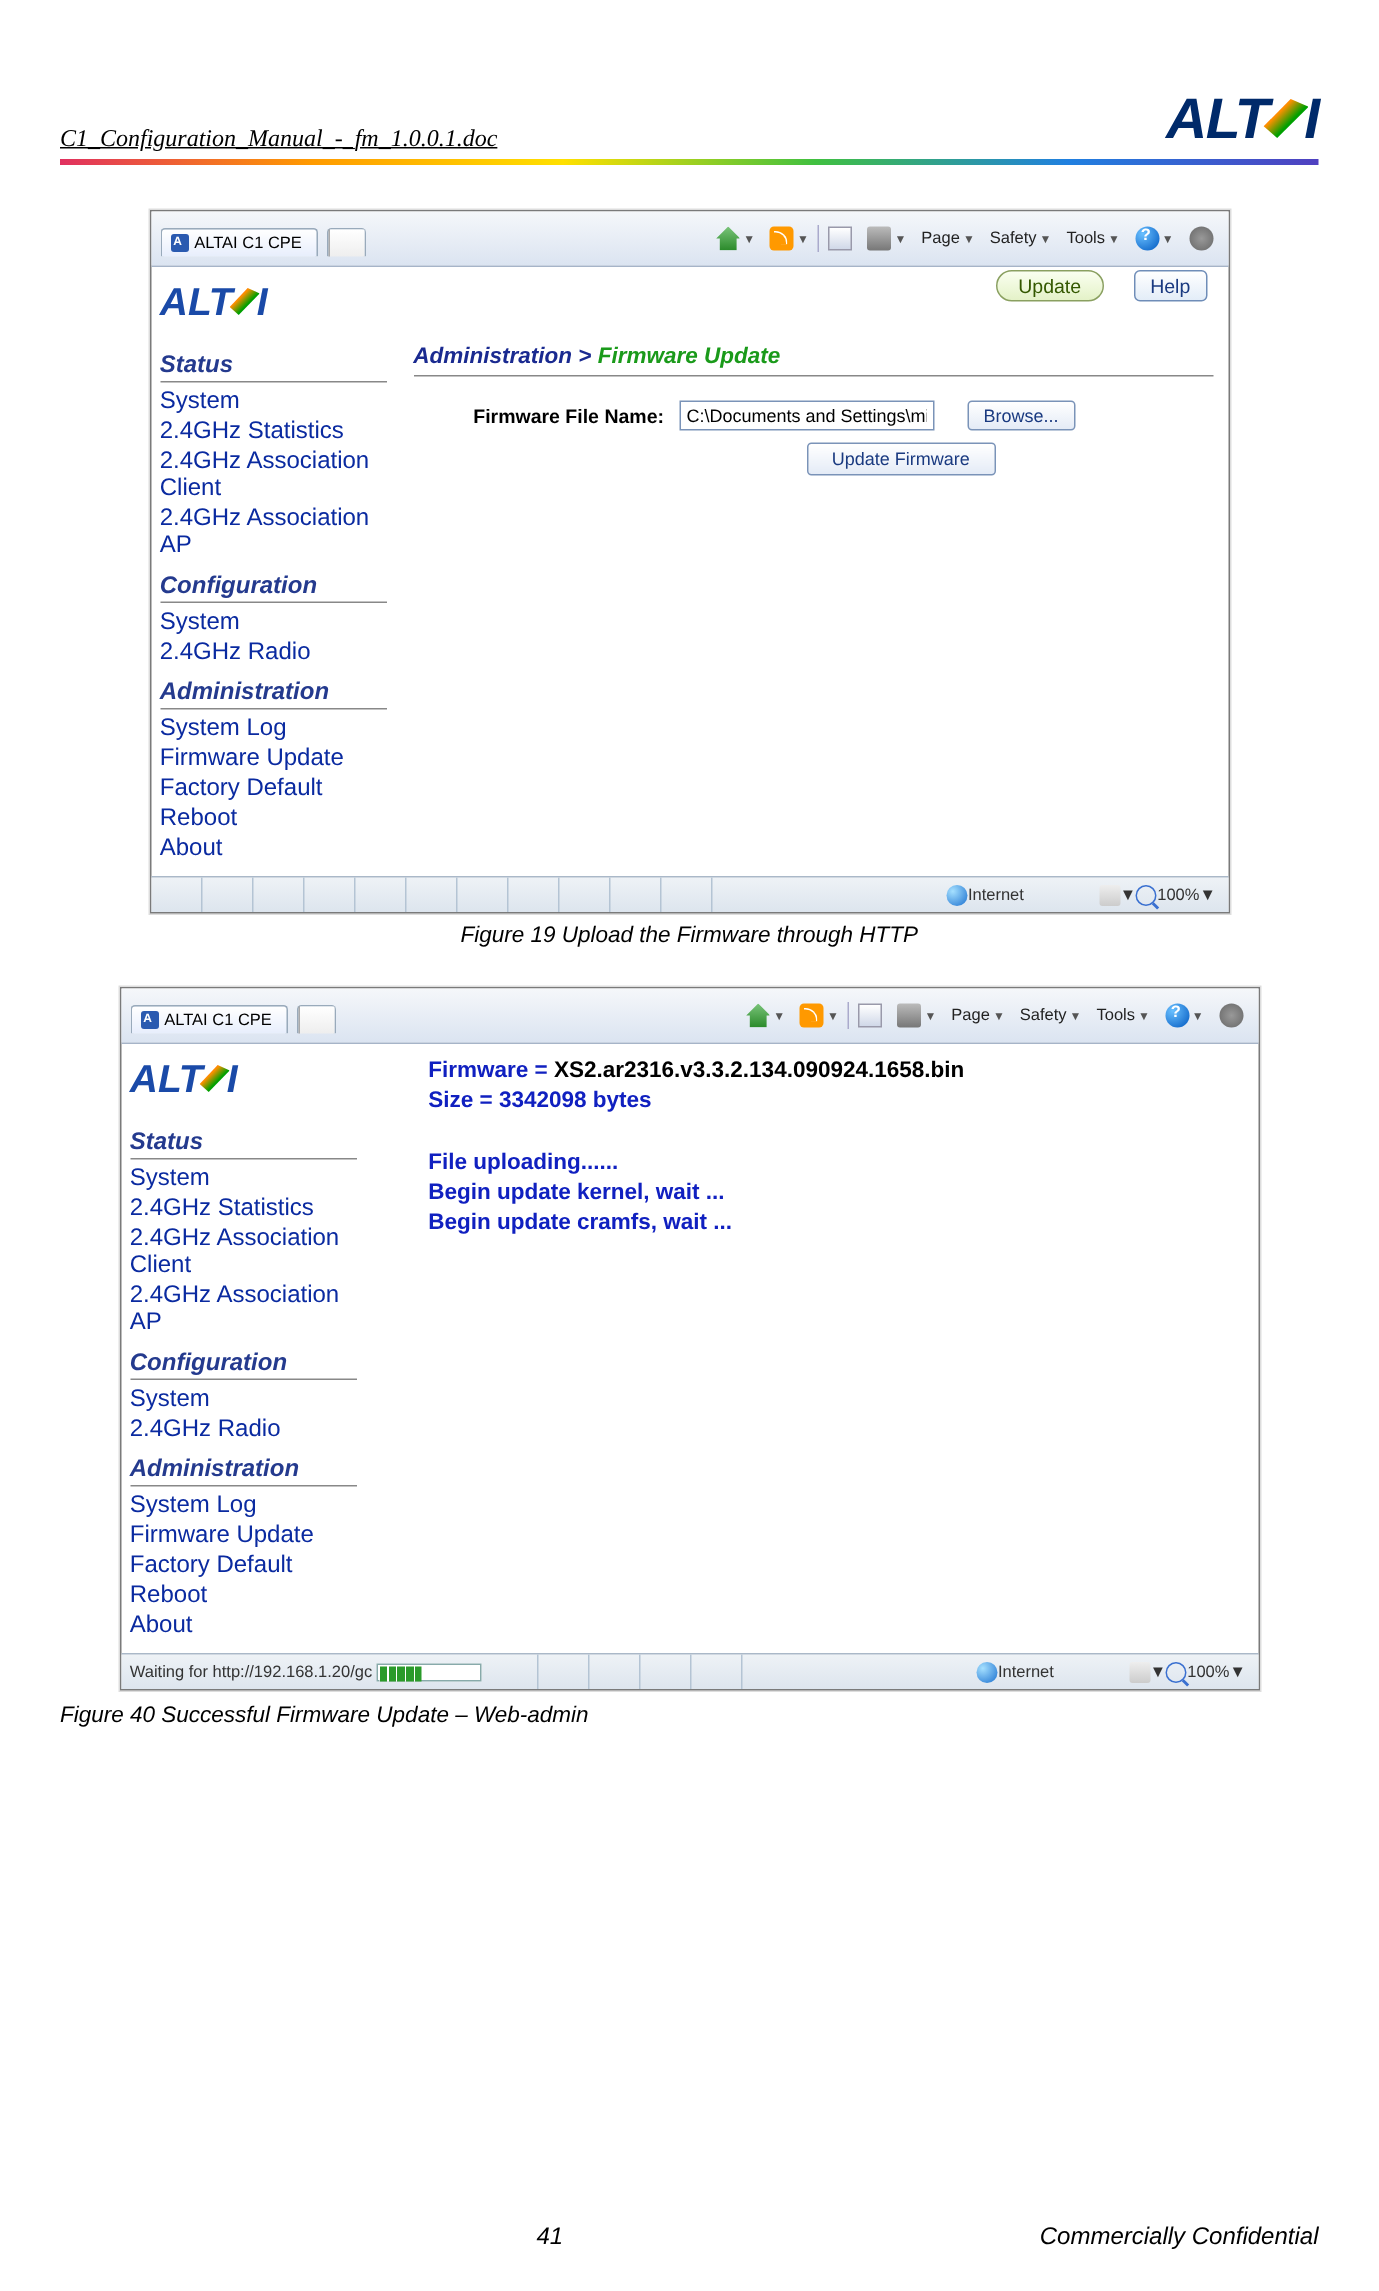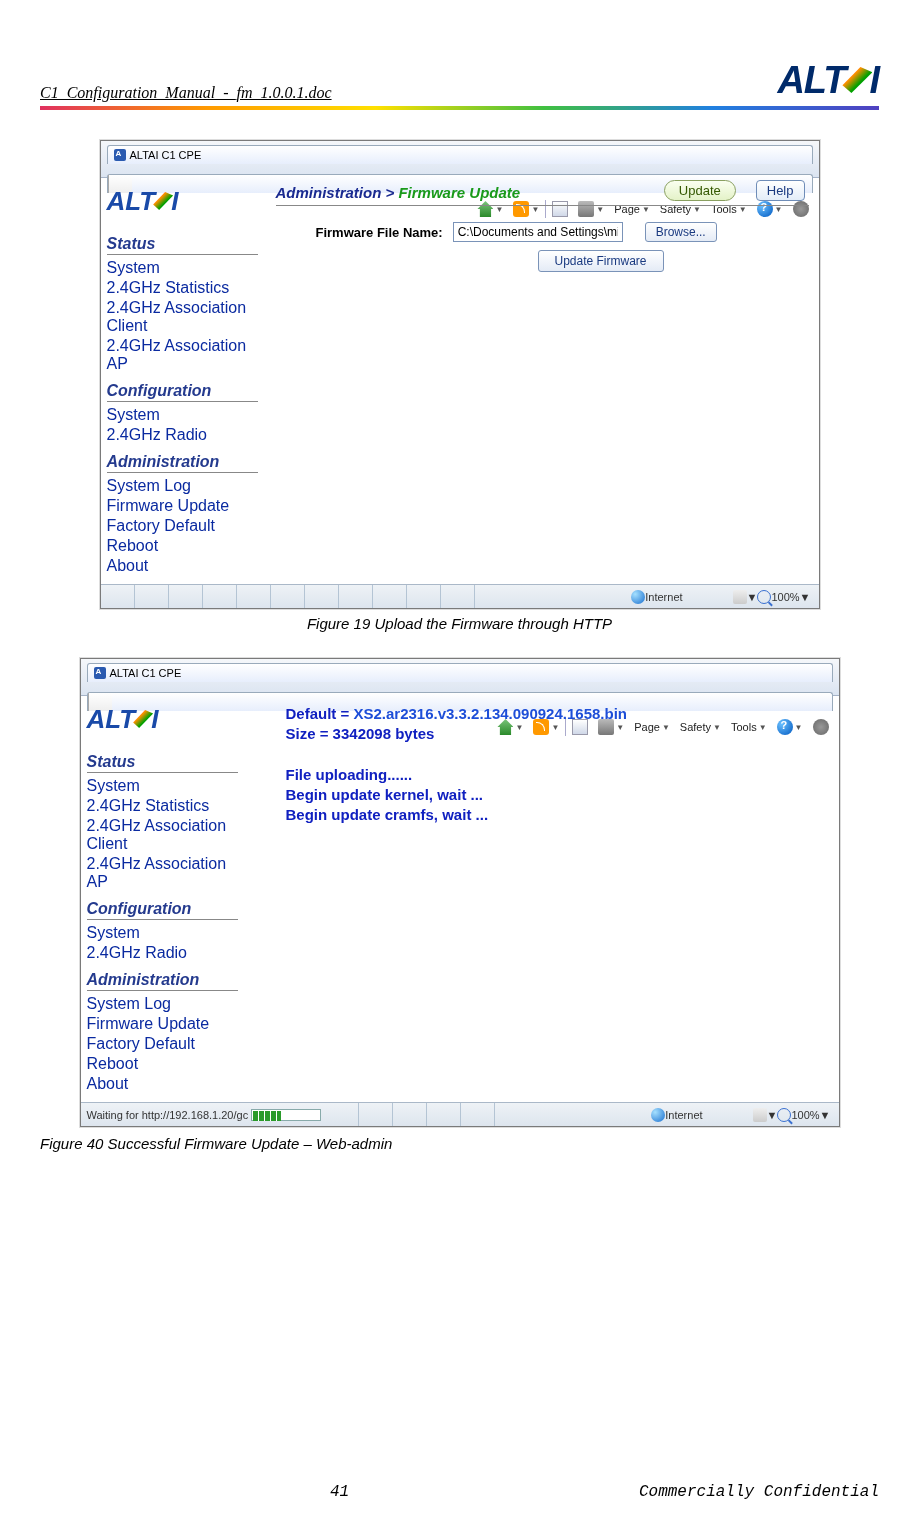--- a/index.html
+++ b/index.html
@@ -73,24 +73,24 @@
     background: #fff;
     width: 720px;
     margin: 0 auto;
     box-shadow: 0 0 0 1px #ddd;
     font-size: 12px;
   }
   .ie-tab-bar {
     background: linear-gradient(#f5f7fa, #dbe4f1);
     border-bottom: 1px solid #a6b4c8;
     display: flex;
+    align-items: center;
     height: 37px;
     gap: 6px;
     padding: 0 6px;
-    flex-direction: column;
   }
   .ie-tab {
     background: linear-gradient(#fff,#e7eefc);
     border: 1px solid #9ab;
     border-bottom: none;
     border-radius: 3px 3px 0 0;
     padding: 3px 10px 3px 6px;
     display: flex;
     align-items: center;
     gap: 4px;
@@ -157,20 +157,21 @@
     padding: 6px 10px 10px 10px;
     position: relative;
   }
   .bc {
     font-weight: bold;
     font-style: italic;
     font-size: 15px;
     color: #1a2a90;
     border-bottom: 1px solid #888;
     padding-bottom: 4px;
+    margin-top: 45px;
   }
   .bc .cur { color: #1a9a1a; }
   .top-btns {
     position:absolute;
     right: 14px;
     top: 2px;
     display:flex; gap:20px;
   }
   .pill-btn {
     background: linear-gradient(#fafff0,#e4f2c8);
@@ -221,21 +222,21 @@
     margin-left: 250px;
   }
 
   .progress-text {
     font-size: 15px;
     font-weight: bold;
     color: #1020c0;
     line-height: 1.35;
     margin: 2px 0 0 30px;
   }
-  .progress-text .red { color: #1d4ed8; text-align: right; }
+  .progress-text .red { color: #000000; text-align: right; }
 
   .ie-status {
     background: linear-gradient(#eef2f6,#dde5ee);
     border-top: 1px solid #aab8c8;
     height: 24px;
     display:flex;
     align-items:center;
     font-size: 11px;
     color:#333;
     position:relative;
@@ -270,21 +271,21 @@
     font-size: 15px;
     margin: 8px 0 0 0;
   }
   .footer {
     position: absolute;
     bottom: 26px;
     left: 40px;
     right: 40px;
     display:flex;
     justify-content: space-between;
-    font-family: Liberation Mono, monospace;
+    font-family: Liberation Sans, sans-serif;
     font-style: italic;
     font-size: 16px;
   }
   .footer .pn { margin: 0 auto; }
 </style>
 </head>
 <body>
 
 <div class="page">
 
@@ -481,21 +482,21 @@
           <div class="nav-sec">Administration</div>
           <div class="nav-link">System Log</div>
           <div class="nav-link">Firmware Update</div>
           <div class="nav-link">Factory Default</div>
           <div class="nav-link">Reboot</div>
           <div class="nav-link">About</div>
         </div>
         <div class="main-pane">
           <div class="progress-text">
             <div>
-              <span style="color:#1020c0;">Default = </span><span class="red">XS2.ar2316.v3.3.2.134.090924.1658.bin</span>
+              <span style="color:#1020c0;">Firmware = </span><span class="red">XS2.ar2316.v3.3.2.134.090924.1658.bin</span>
             </div>
             <div>Size = 3342098 bytes</div>
             <br>
             <div>File uploading......</div>
             <div>Begin update kernel, wait ...</div>
             <div>Begin update cramfs, wait ...</div>
           </div>
         </div>
       </div>
       <div class="ie-status">

